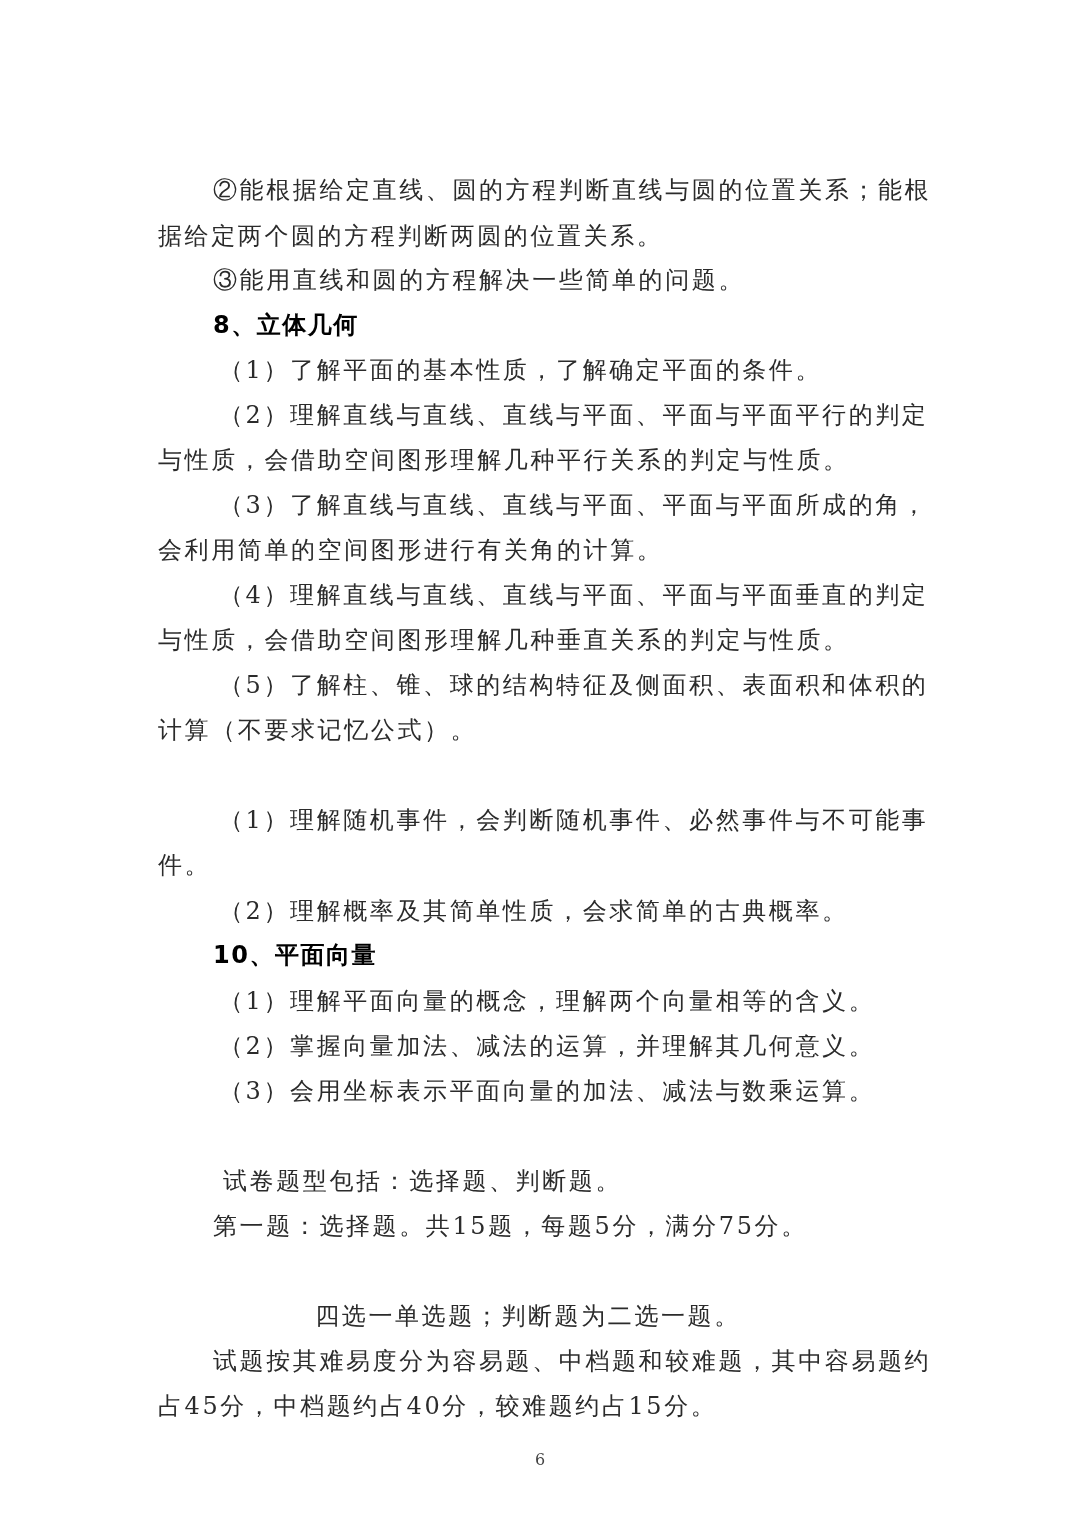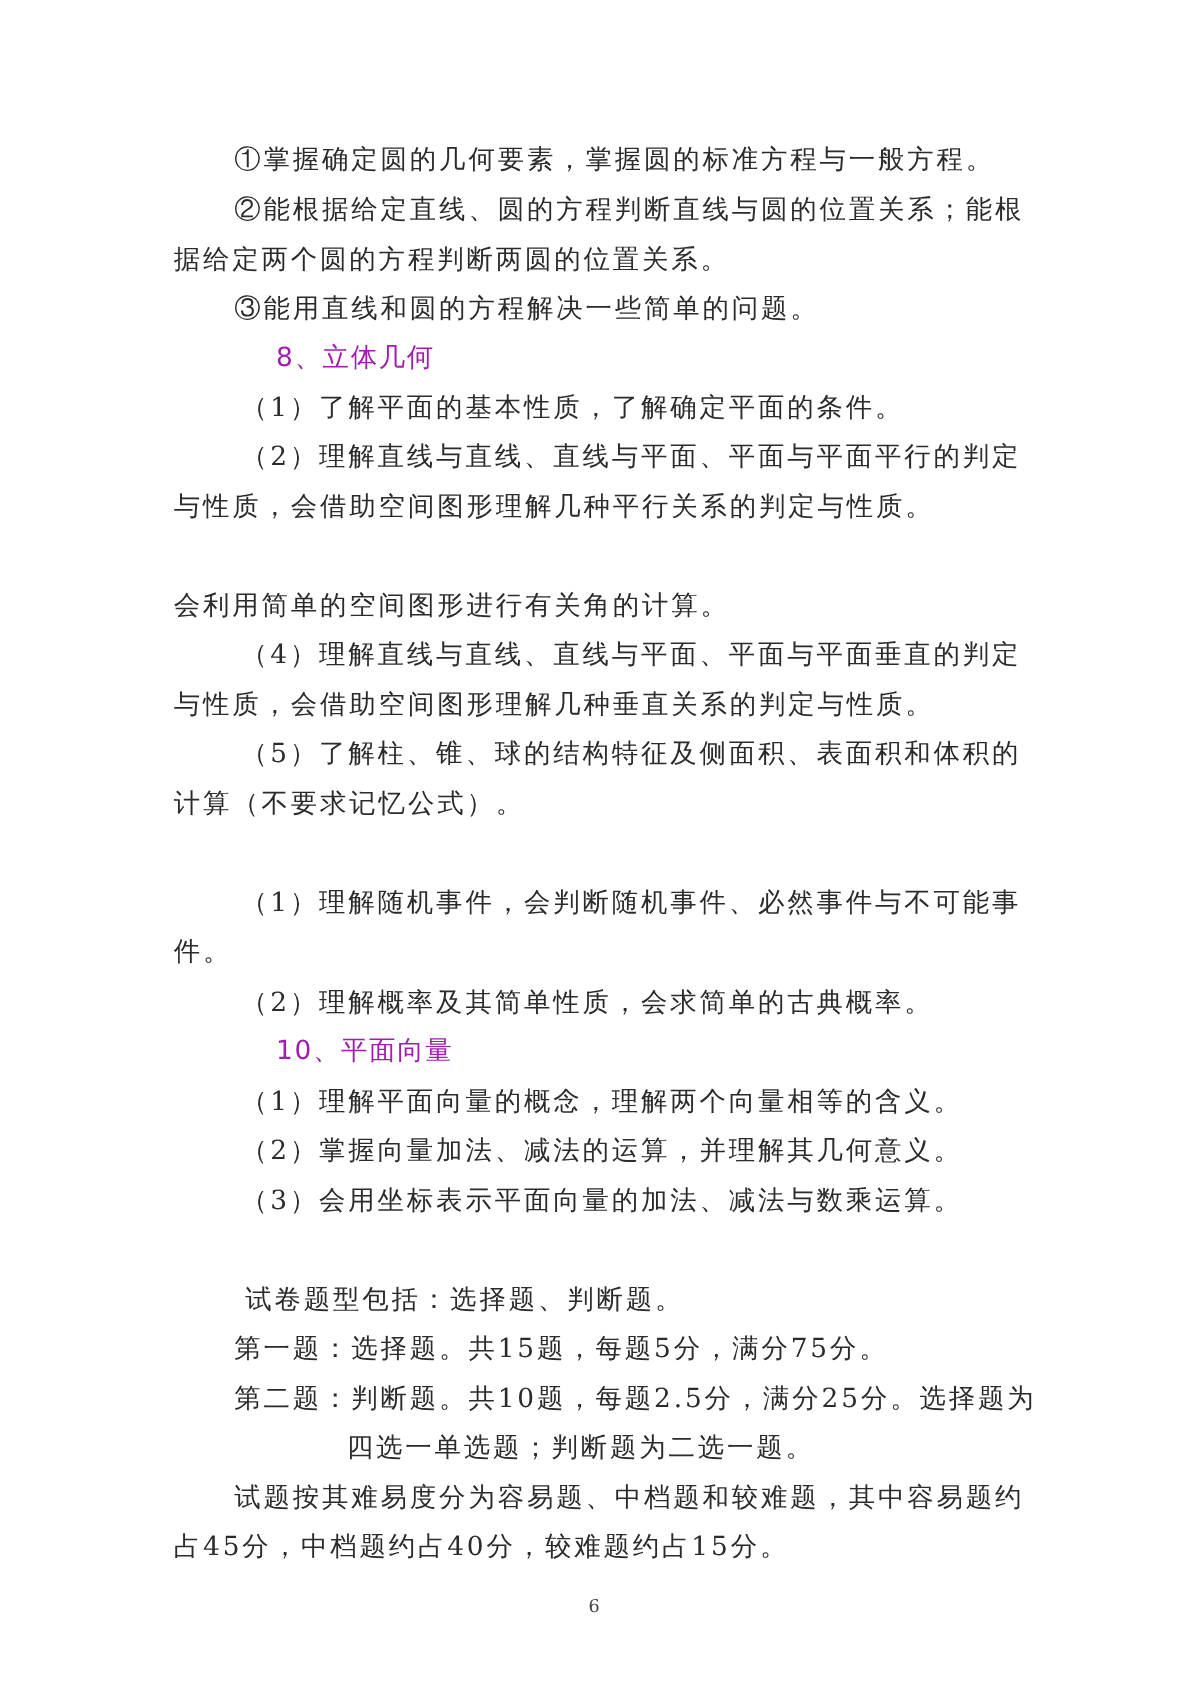--- a/index.html
+++ b/index.html
@@ -29,65 +29,63 @@
       font-size: 24px;
       line-height: 30px;
       white-space: nowrap;
       letter-spacing: 2.6px;
       color: #2b2b2b;
     }
     .indent { left: 213px; }
     .indent2 { left: 219px; }
     .heading {
       font-family: "DejaVu Sans", "Liberation Sans", sans-serif;
-      font-weight: normal;
+      font-weight: bold;
       letter-spacing: 1.5px;
-      color: #a21caf;
-      margin-left: 38px;
+      color: #000000;
     }
     .page-number {
       position: absolute;
       left: 0;
       width: 1080px;
       text-align: center;
       top: 1450px;
       font-size: 16px;
       color: #444;
     }
   </style>
 </head>
 <body>
 
 <div class="page">
 
-  <div class="line indent" style="top:130px;">①掌握确定圆的几何要素，掌握圆的标准方程与一般方程。</div>
   <div class="line" style="top:221px;">据给定两个圆的方程判断两圆的位置关系。</div>
   <div class="line indent" style="top:175px;">②能根据给定直线、圆的方程判断直线与圆的位置关系；能根</div>
   <div class="line indent" style="top:265px;">③能用直线和圆的方程解决一些简单的问题。</div>
 
   <div class="line indent heading" style="top:310px;">8、立体几何</div>
   <div class="line indent2" style="top:355px;">（1）了解平面的基本性质，了解确定平面的条件。</div>
   <div class="line indent2" style="top:400px;">（2）理解直线与直线、直线与平面、平面与平面平行的判定</div>
   <div class="line" style="top:445px;">与性质，会借助空间图形理解几种平行关系的判定与性质。</div>
+  <div class="line indent2" style="top:490px;">（3）了解直线与直线、直线与平面、平面与平面所成的角，</div>
   <div class="line" style="top:535px;">会利用简单的空间图形进行有关角的计算。</div>
   <div class="line indent2" style="top:580px;">（4）理解直线与直线、直线与平面、平面与平面垂直的判定</div>
   <div class="line" style="top:625px;">与性质，会借助空间图形理解几种垂直关系的判定与性质。</div>
   <div class="line indent2" style="top:670px;">（5）了解柱、锥、球的结构特征及侧面积、表面积和体积的</div>
   <div class="line" style="top:715px;">计算（不要求记忆公式）。</div>
 
   <div class="line indent2" style="top:805px;">（1）理解随机事件，会判断随机事件、必然事件与不可能事</div>
   <div class="line" style="top:850px;">件。</div>
   <div class="line indent2" style="top:896px;">（2）理解概率及其简单性质，会求简单的古典概率。</div>
 
   <div class="line indent heading" style="top:940px;">10、平面向量</div>
   <div class="line indent2" style="top:986px;">（1）理解平面向量的概念，理解两个向量相等的含义。</div>
   <div class="line indent2" style="top:1031px;">（2）掌握向量加法、减法的运算，并理解其几何意义。</div>
   <div class="line indent2" style="top:1076px;">（3）会用坐标表示平面向量的加法、减法与数乘运算。</div>
 
   <div class="line indent" style="top:1166px;margin-left:10px;">试卷题型包括：选择题、判断题。</div>
   <div class="line indent" style="top:1211px;">第一题：选择题。共15题，每题5分，满分75分。</div>
-  <div class="line indent" style="top:1256px;">第二题：判断题。共10题，每题2.5分，满分25分。选择题为</div>
   <div class="line" style="top:1301px;text-align:center;">四选一单选题；判断题为二选一题。</div>
   <div class="line indent" style="top:1346px;">试题按其难易度分为容易题、中档题和较难题，其中容易题约</div>
   <div class="line" style="top:1391px;">占45分，中档题约占40分，较难题约占15分。</div>
 
   <div class="page-number">6</div>
 </div>
 
 </body></html>

